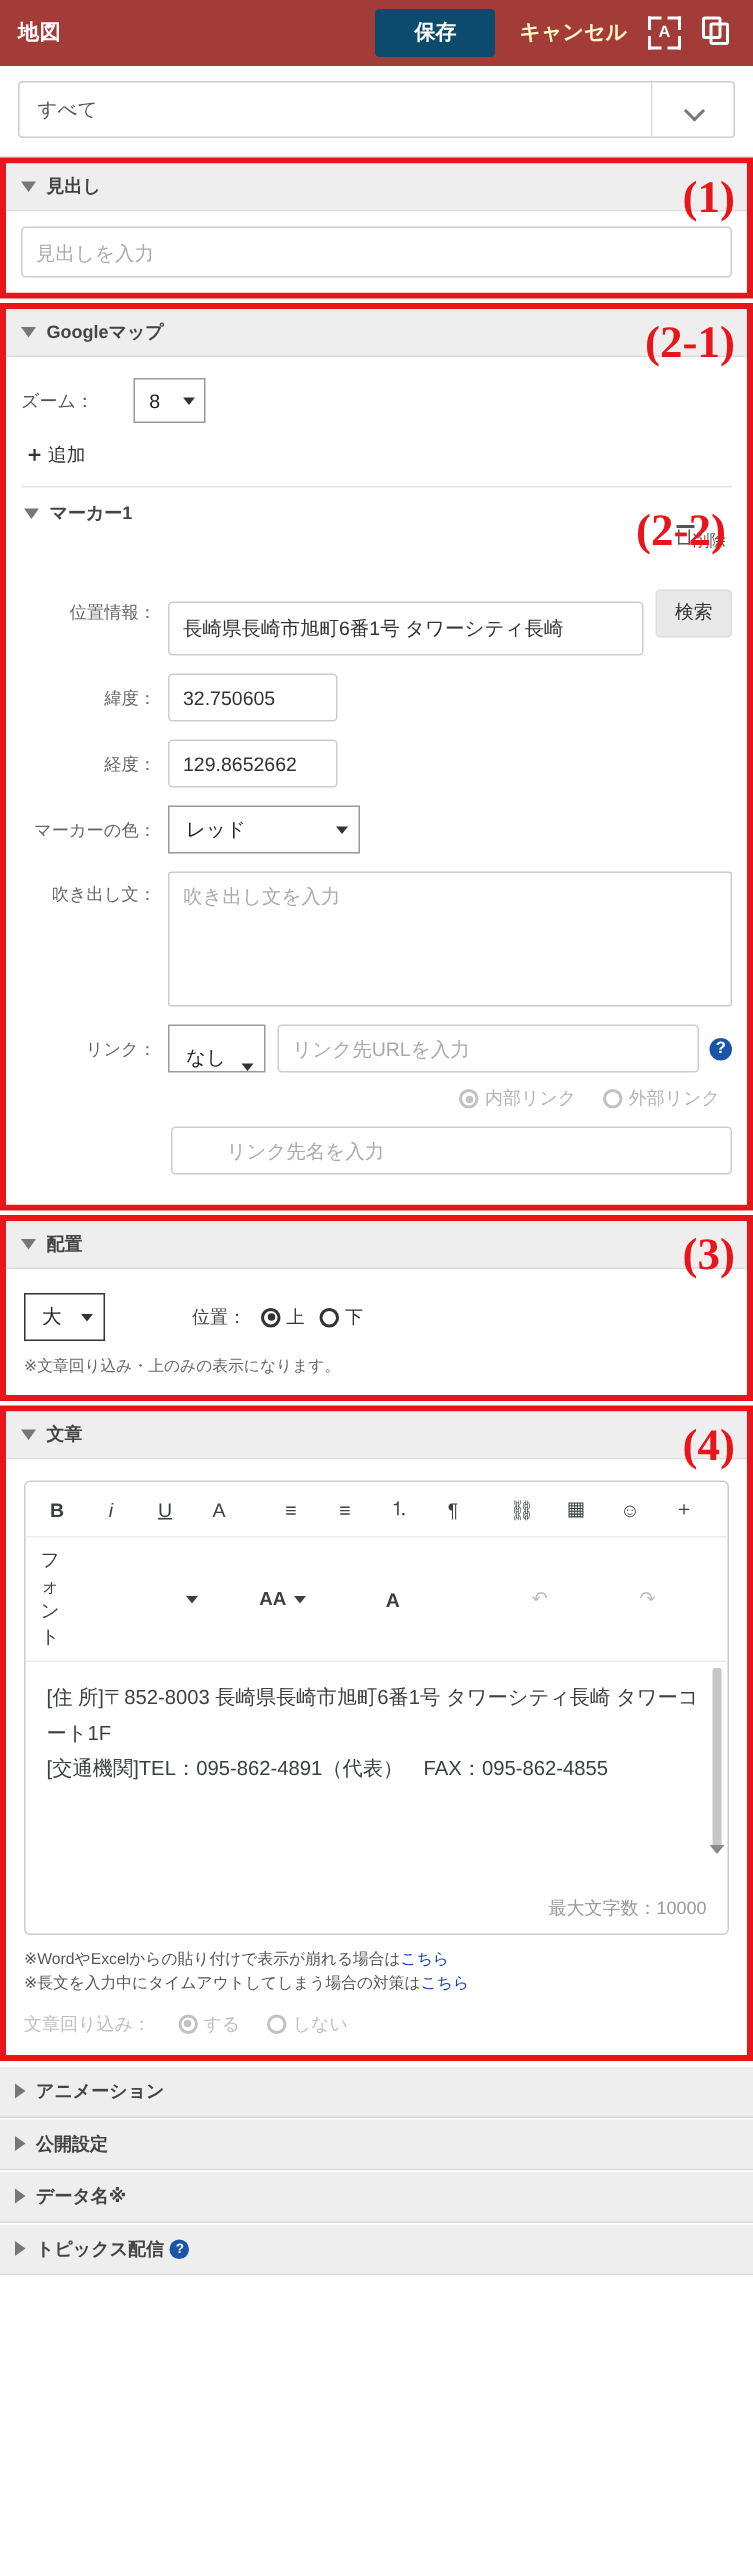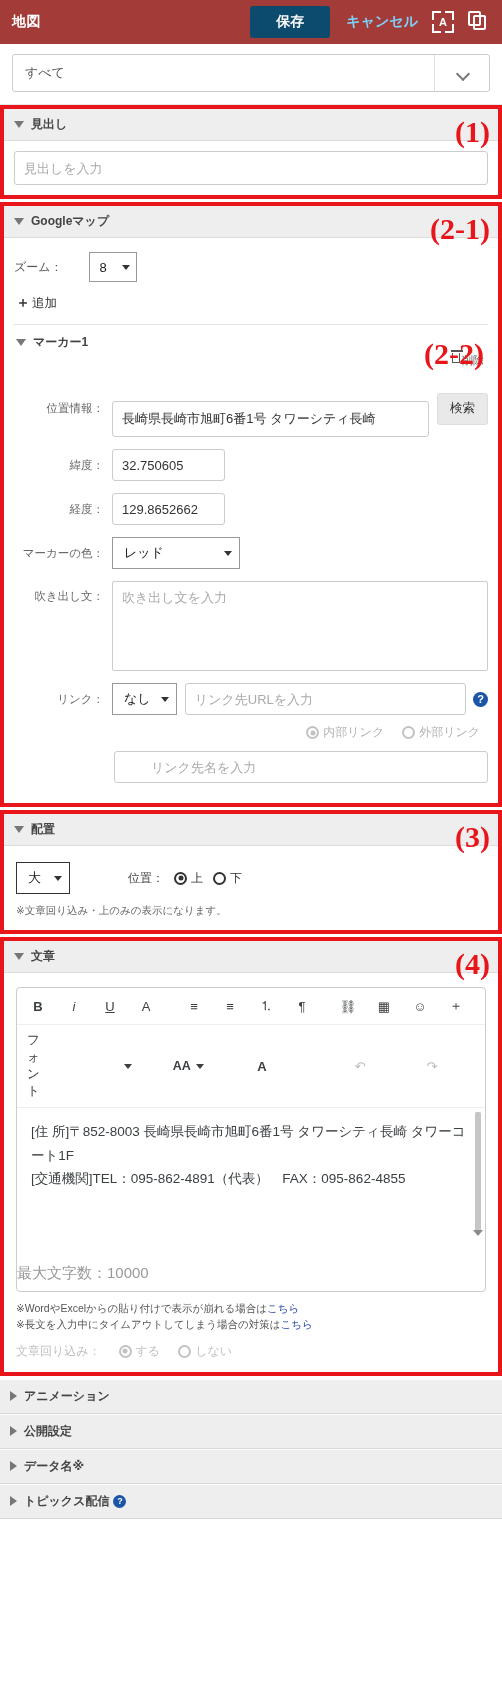--- a/index.html
+++ b/index.html
@@ -24,21 +24,21 @@
   }
   .topbar-title { font-size:14px; font-weight:bold; letter-spacing:.5px; }
   .topbar-spacer { flex: 1 1 auto; }
   .btn-save {
     background:#0c4a6e; color:#fff; border:none;
     font-size:14px; font-weight:bold;
     padding:7px 26px; border-radius:3px; cursor:pointer;
     font-family: inherit;
   }
   .btn-cancel {
-    color:#7dd3fc; font-size:14px; font-weight:bold;
+    color:#fef9c3; font-size:14px; font-weight:bold;
     margin-left:16px; cursor:pointer; white-space:nowrap;
   }
   .ic-box {
     width:22px; height:22px; margin-left:14px;
     position:relative; cursor:pointer;
   }
   .ic-frame::before, .ic-frame::after,
   .ic-frame > i::before, .ic-frame > i::after {
     content:""; position:absolute; width:7px; height:7px; border:2px solid #fff;
   }
@@ -148,21 +148,21 @@
     margin-left:8px; cursor:pointer; font-family:inherit; white-space:nowrap;
   }
   .inp-addr { flex:1 1 auto; height:36px;margin-top:21px; }
   .inp-num { width:113px; height:32px; }
   .sel-box {
     border:1px solid #999; background:#fff; height:32px;
     display:flex; align-items:center; justify-content:space-between;
     padding:0 7px 0 11px; font-size:13px; color:#222; cursor:pointer;
   }
   .sel-color { width:128px; }
-  .sel-link { width:98px; }
+  .sel-link { width:98px;align-items:flex-end; }
   .ta {
     flex:1 1 auto; height:90px; border:1px solid #ccc; border-radius:2px;
     padding:7px 9px; font-size:13px; color:#333; font-family:inherit; resize:none;
     background:#fff;
   }
   .ta::placeholder { color:#aaa; }
   .inp-url { flex:1 1 auto; height:32px; margin-left:8px; }
   .help {
     width:15px;height:15px;border-radius:50%;background:#1a55a8;color:#fff;
     font-size:11px; font-weight:bold; display:flex;align-items:center;justify-content:center;
@@ -208,21 +208,21 @@
     padding:12px 14px 4px 14px; min-height:150px; font-size:13.5px; line-height:1.75;
     color:#3c4043; position:relative;
   }
   .editor-scroll {
     position:absolute; right:3px; top:4px; bottom:22px; width:9px;
   }
   .sc-track { position:absolute; left:2px; top:0; bottom:14px; width:6px; background:#f1f1f1; }
   .sc-thumb { position:absolute; left:2px; top:0; width:6px; height:120px; background:#c6c6c6; border-radius:2px; }
   .sc-arrow { position:absolute; left:0; bottom:0; width:0;height:0;
     border-left:5px solid transparent;border-right:5px solid transparent;border-top:6px solid #8a8a8a;}
-  .maxchars { text-align:left; font-size:15px; color:#999; padding:6px 14px 8px 0; }
+  .maxchars { text-align:right; font-size:12px; color:#999; padding:6px 14px 8px 0; }
   .notes-2 { font-size:10.5px; color:#555; line-height:1.55; padding:4px 2px 2px 2px; }
   .notes-2 a { color:#1a3fa8; text-decoration:none; }
   .wrap-row { display:flex; align-items:center; padding:8px 2px 2px 2px; font-size:12px; color:#c0c0c0; }
 
   
   .coll {
     background:#eeeeee; border-top:1px solid #fff; border-bottom:1px solid #d8d8d8;
     padding:8px 10px; font-size:12px; color:#444; font-weight:bold;
     display:flex; align-items:center; cursor:pointer;
   }

